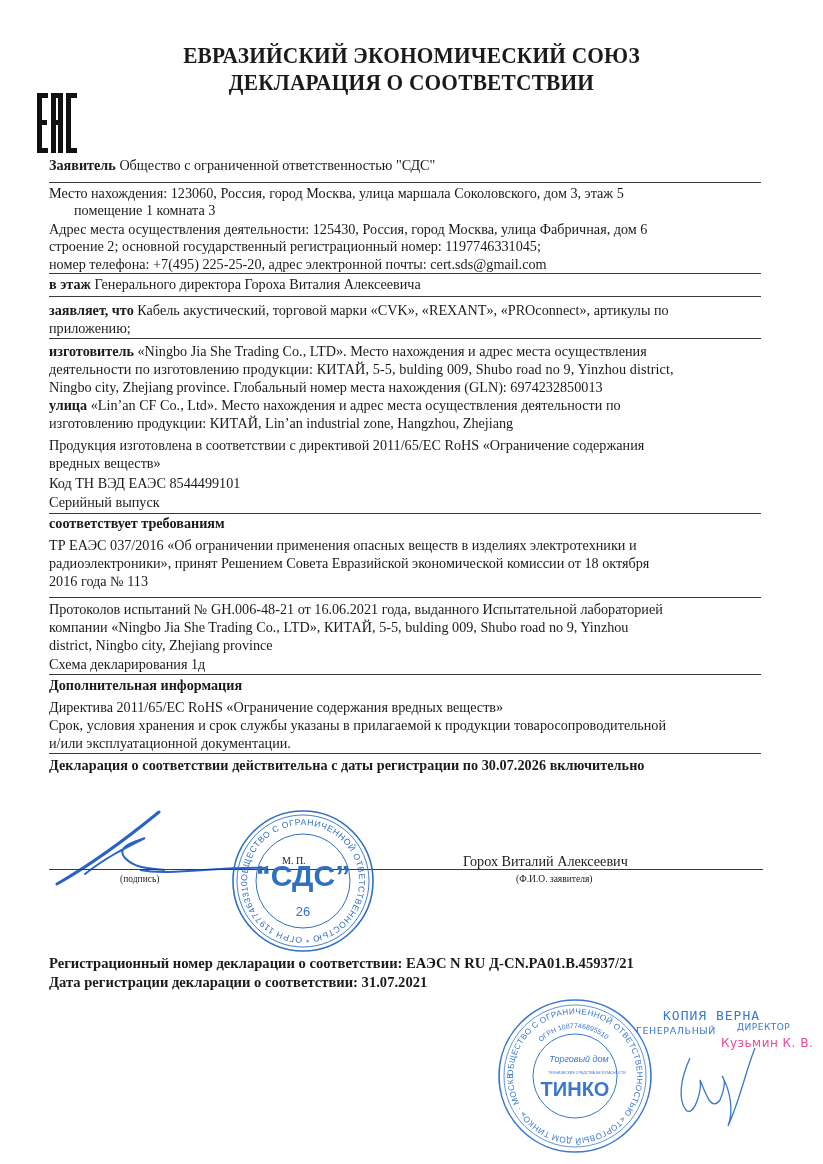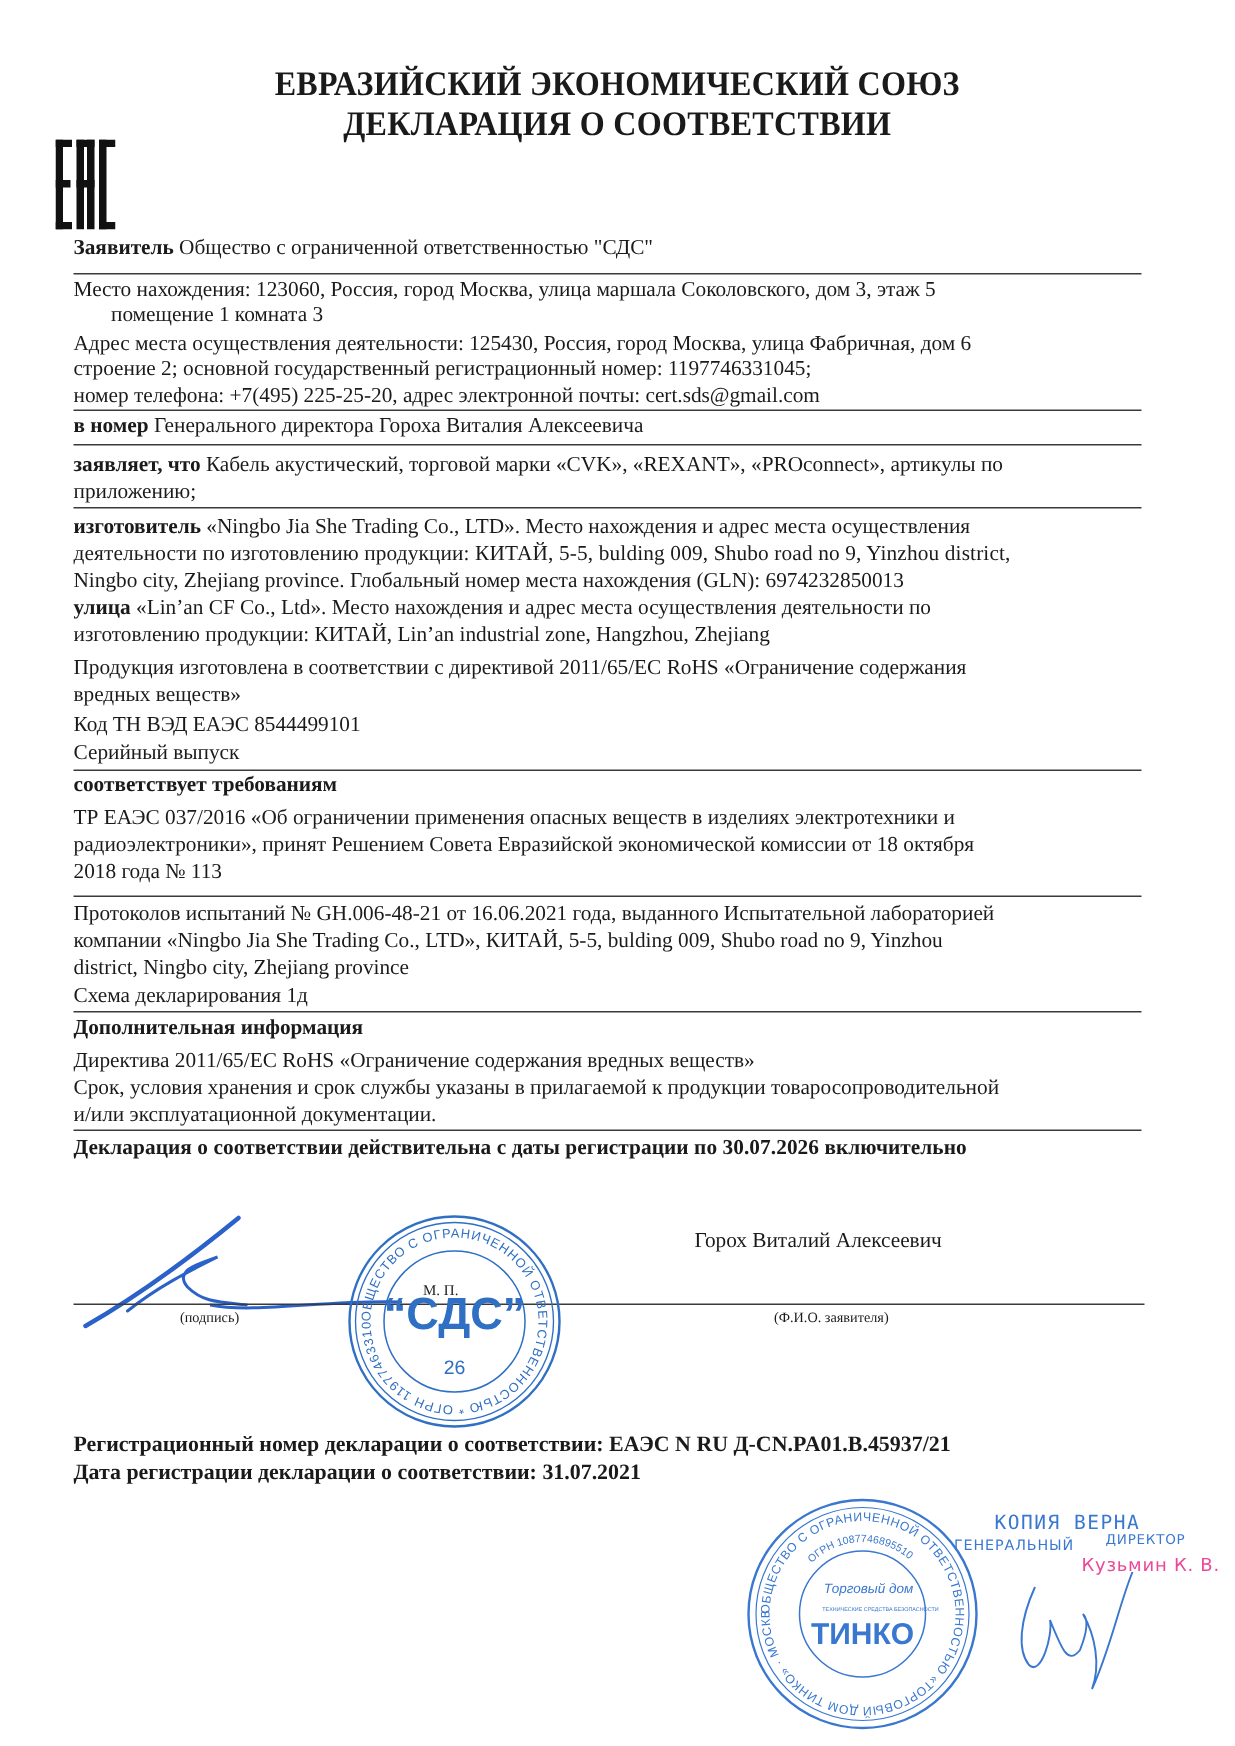--- a/index.html
+++ b/index.html
@@ -50,21 +50,21 @@
   <span>Общество с ограниченной ответственностью "СДС"</span>
 </div>
 <div class="hr" style="top:182px;"></div>
 <div class="row" style="top:185px;">Место нахождения: 123060, Россия, город Москва, улица маршала Соколовского, дом 3, этаж 5</div>
 <div class="row" style="top:202px;margin-left:25px;">помещение 1 комната 3</div>
 <div class="row" style="top:221px;">Адрес места осуществления деятельности: 125430, Россия, город Москва, улица Фабричная, дом 6</div>
 <div class="row" style="top:238px;">строение 2; основной государственный регистрационный номер: 1197746331045;</div>
 <div class="row" style="top:256px;">номер телефона: +7(495) 225-25-20, адрес электронной почты: cert.sds@gmail.com</div>
 <div class="hr" style="top:273px;"></div>
 <div class="row" style="top:276px;">
-  <b>в номер</b>
+  <b>в этаж</b>
   <span>Генерального директора Гороха Виталия Алексеевича</span>
 </div>
 <div class="hr" style="top:296px;"></div>
 
 <div class="row" style="top:302px;">
   <b>заявляет, что</b>
   <span>Кабель акустический, торговой марки «CVK», «REXANT», «PROconnect», артикулы по</span>
 </div>
 <div class="row" style="top:320px;">приложению;</div>
 <div class="hr" style="top:338px;"></div>
@@ -84,21 +84,21 @@
 
 <div class="just" style="top:437px;">Продукция изготовлена в соответствии с директивой 2011/65/EC RoHS «Ограничение содержания</div>
 <div class="row" style="top:455px;">вредных веществ»</div>
 <div class="row" style="top:475px;">Код ТН ВЭД ЕАЭС 8544499101</div>
 <div class="row" style="top:494px;">Серийный выпуск</div>
 <div class="hr" style="top:513px;"></div>
 
 <div class="row" style="top:515px;"><b>соответствует требованиям</b></div>
 <div class="row" style="top:537px;text-align:center;">ТР ЕАЭС 037/2016 «Об ограничении применения опасных веществ в изделиях электротехники и</div>
 <div class="row" style="top:555px;">радиоэлектроники», принят Решением Совета Евразийской экономической комиссии от 18 октября</div>
-<div class="row" style="top:573px;">2018 года № 113</div>
+<div class="row" style="top:573px;">2016 года № 113</div>
 <div class="hr" style="top:597px;"></div>
 
 <div class="row" style="top:601px;">Протоколов испытаний № GH.006-48-21 от 16.06.2021 года, выданного Испытательной лабораторией</div>
 <div class="row" style="top:619px;">компании «Ningbo Jia She Trading Co., LTD», КИТАЙ, 5-5, bulding 009, Shubo road no 9, Yinzhou</div>
 <div class="row" style="top:637px;">district, Ningbo city, Zhejiang province</div>
 <div class="row" style="top:656px;">Схема декларирования 1д</div>
 <div class="hr" style="top:674px;"></div>
 
 <div class="row" style="top:677px;"><b>Дополнительная информация</b></div>
 <div class="row" style="top:699px;">Директива 2011/65/EC RoHS «Ограничение содержания вредных веществ»</div>
@@ -110,21 +110,21 @@
 <svg style="position:absolute; left:55px; top:808px;" width="110" height="80" viewBox="0 0 110 80">
   <path d="M2 76 C 30 60, 60 40, 104 4" stroke="#2a62c9" stroke-width="3" fill="none" stroke-linecap="round"></path>
   <path d="M30 66 C 50 50, 70 40, 90 30 C 80 34, 60 38, 70 50 C 80 60, 90 60, 110 62" stroke="#2a62c9" stroke-width="2" fill="none" stroke-linecap="round"></path>
 </svg>
 <svg style="position:absolute; left:140px; top:860px;" width="130" height="20">
   <path d="M0 10 C 30 16, 80 6, 128 8" stroke="#2a62c9" stroke-width="2" fill="none"></path>
 </svg>
 <div class="hr" style="top:869px; left:49px; width:714px; border-top-width:1px;"></div>
 <div class="small" style="left:120px; top:874px;">(подпись)</div>
 <div style="position:absolute; left:282px; top:855px; font-size:10px;">М. П.</div>
-<div style="position:absolute; left:463px; top:819px; font-size:14.2px;">Горох Виталий Алексеевич</div>
+<div style="position:absolute; left:463px; top:853px; font-size:14.2px;">Горох Виталий Алексеевич</div>
 <div class="small" style="left:516px; top:874px;">(Ф.И.О. заявителя)</div>
 
 <svg style="position:absolute; left:230px; top:808px;" width="146" height="146" viewBox="0 0 146 146">
   <defs>
     <path id="ring1" d="M73,73 m-56,0 a56,56 0 1,1 112,0 a56,56 0 1,1 -112,0"></path>
   </defs>
   <circle cx="73" cy="73" r="70" fill="none" stroke="#2f6fc4" stroke-width="1.6"></circle>
   <circle cx="73" cy="73" r="66" fill="none" stroke="#2f6fc4" stroke-width="0.9"></circle>
   <circle cx="73" cy="73" r="47" fill="none" stroke="#2f6fc4" stroke-width="1"></circle>
   <text font-size="8.6" fill="#2f6fc4" letter-spacing="0.6">

